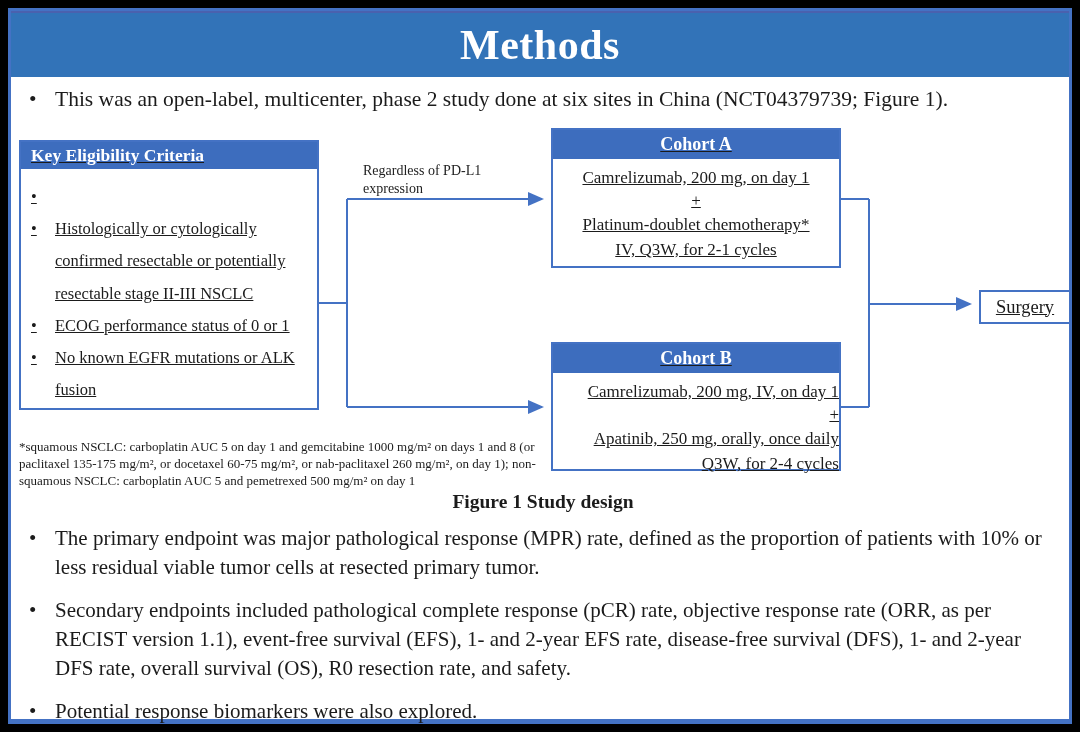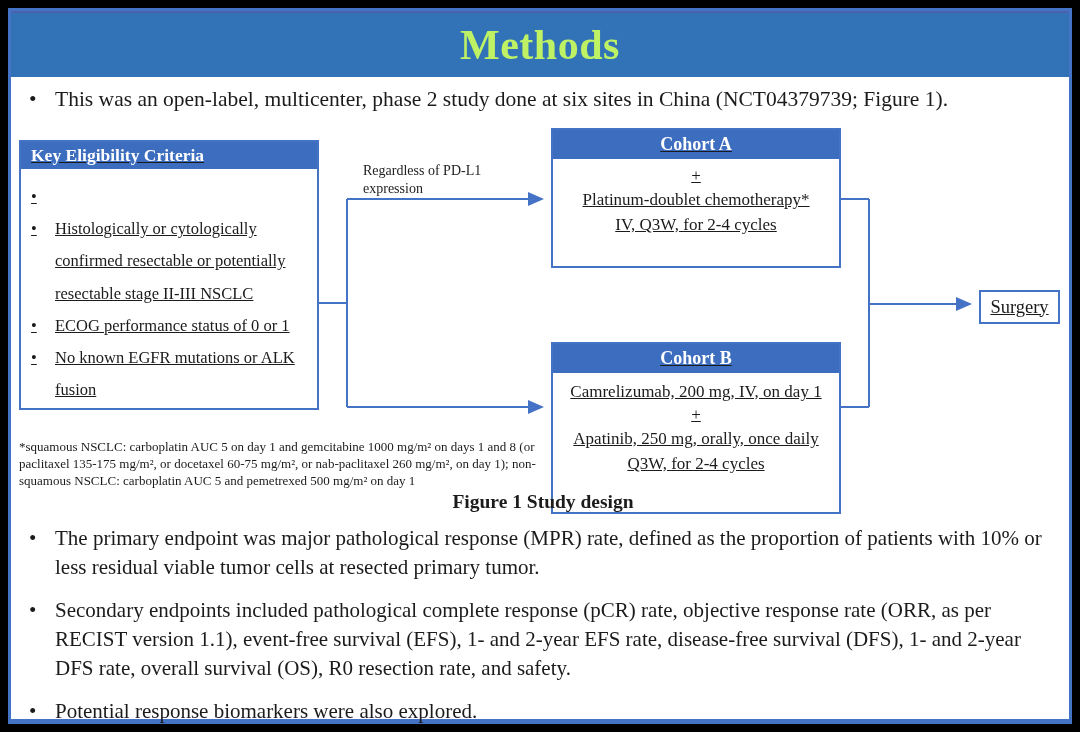--- a/index.html
+++ b/index.html
@@ -12,21 +12,21 @@
     position:absolute;left:8px;top:8px;width:1064px;height:716px;
     background:#ffffff;border:3px solid #4472C4;border-bottom-width:5px;
     box-sizing:border-box;
   }
   .banner{
     position:absolute;left:0;top:0;right:0;height:64px;background:#3273B8;
     border-top:2px solid #4a61ae;
     display:flex;align-items:center;justify-content:center;
   }
   .banner .title{
-    color:#bef264;font-size:42px;font-weight:bold;letter-spacing:.5px;
+    color:#ffffff;font-size:42px;font-weight:bold;letter-spacing:.5px;
   }
   .bullet-row{display:flex;align-items:flex-start;}
   .glyph{flex:0 0 26px;text-align:left;}
   .intro{
     position:absolute;left:18px;top:74px;width:1030px;font-size:21.5px;line-height:1.35;
   }
   
   .diagram-svg{position:absolute;left:0;top:0;width:1064px;height:716px;pointer-events:none;}
   .box{
     position:absolute;background:#fff;border:2px solid #4472C4;box-sizing:border-box;text-decoration:underline;
@@ -35,26 +35,26 @@
     background:#3D6DBE;color:#fff;font-weight:bold;display:flex;align-items:center;
   }
   .elig{left:8px;top:129px;width:300px;height:270px;}
   .elig .box-header{height:27px;font-size:17.5px;padding-left:10px;}
   .elig-list{padding:12px 6px 0 10px;font-size:16.5px;}
   .elig-item{display:flex;line-height:1.95;}
   .elig-item .glyph{flex:0 0 24px;}
   .cohort{text-align:center;}
   .cohort .box-header{justify-content:center;font-size:18px;}
   .cohort-a{left:540px;top:117px;width:290px;height:140px;}
-  .cohort-b{left:540px;top:331px;width:290px;height:172px;}
+  .cohort-b{left:540px;top:331px;width:290px;height:129px;text-align:right;}
   .cohort .box-header{height:29px;}
   .cohort-body{font-size:17px;line-height:25px;padding-top:6px;}
   .cohort-body .plus{line-height:22px;}
   .surgery{
-    left:968px;top:279px;width:81px;height:34px;border-width:2px;
+    left:968px;top:279px;width:92px;height:34px;border-width:2px;
     display:flex;align-items:center;justify-content:center;font-size:18.5px;
   }
   .flow-label{
     position:absolute;font-size:14px;line-height:1.3;color:#222;
   }
   .lbl-a{left:352px;top:151px;width:170px;}
   .lbl-b{left:335px;top:339px;width:190px;}
   .lbl-eval{left:856px;top:253px;width:110px;}
   .footnote{
     position:absolute;left:8px;top:427px;width:532px;font-size:13px;line-height:1.32;
@@ -116,23 +116,24 @@
         <span>No known EGFR mutations or ALK fusion</span>
       </div>
     </div>
   </div>
 
   <div class="flow-label lbl-a">Regardless of PD-L1 expression</div>
 
   <div class="box cohort cohort-a">
     <div class="box-header">Cohort A</div>
     <div class="cohort-body">
+      <div>Camrelizumab, 200 mg, on day 1</div>
       <div class="plus">+</div>
       <div>Platinum-doublet chemotherapy*</div>
-      <div>IV, Q3W, for 2-4 cycles</div>
+      <div>IV, Q3W, for 2-1 cycles</div>
     </div>
   </div>
 
   <div class="box cohort cohort-b">
     <div class="box-header">Cohort B</div>
     <div class="cohort-body">
       <div>Camrelizumab, 200 mg, IV, on day 1</div>
       <div class="plus">+</div>
       <div>Apatinib, 250 mg, orally, once daily</div>
       <div>Q3W, for 2-4 cycles</div>

